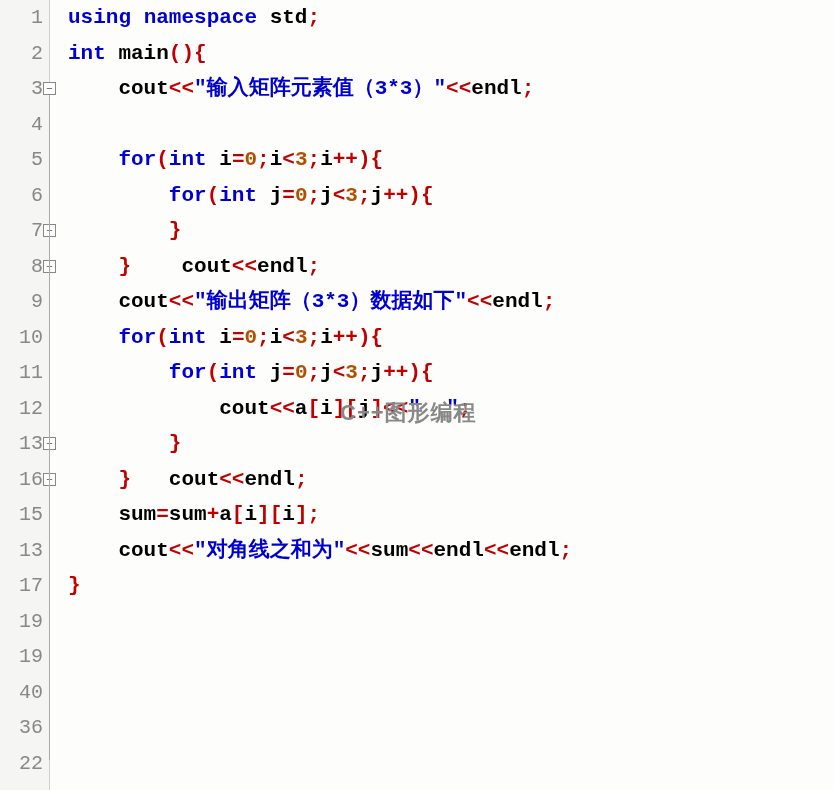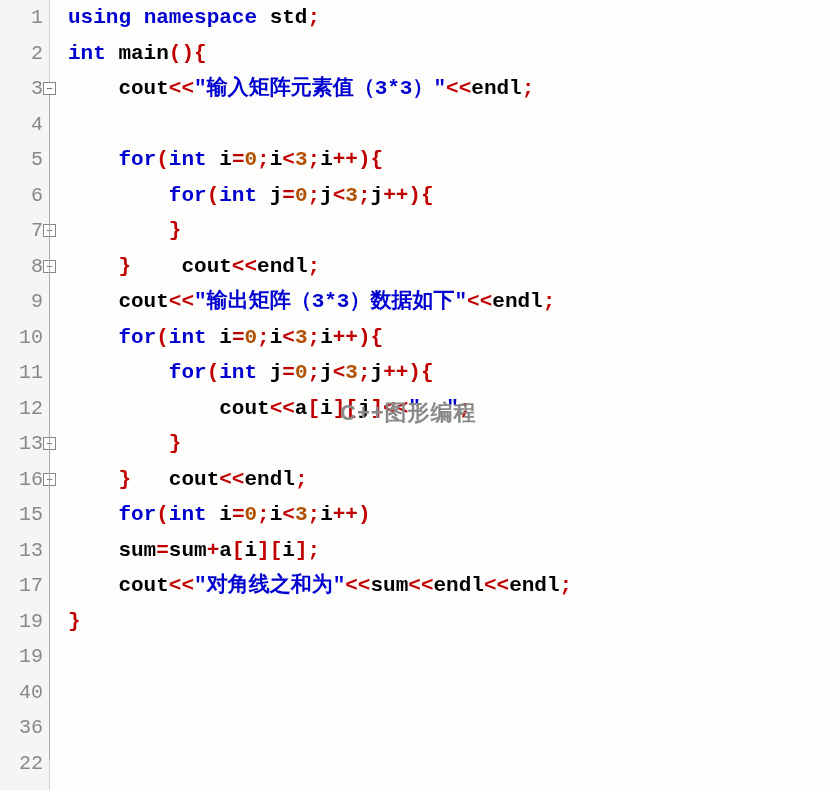--- a/index.html
+++ b/index.html
@@ -119,18 +119,17 @@
     <div class="code-line"><span>    </span><span class="kw">for</span><span class="op">(</span><span class="kw">int</span><span> i</span><span class="op">=</span><span class="num">0</span><span class="op">;</span><span>i</span><span class="op">&lt;</span><span class="num">3</span><span class="op">;</span><span>i</span><span class="op">++){</span></div>
     <div class="code-line"><span>        </span><span class="kw">for</span><span class="op">(</span><span class="kw">int</span><span> j</span><span class="op">=</span><span class="num">0</span><span class="op">;</span><span>j</span><span class="op">&lt;</span><span class="num">3</span><span class="op">;</span><span>j</span><span class="op">++){</span></div>
     <div class="code-line"><span>        </span><span class="op">}</span></div>
     <div class="code-line"><span>    </span><span class="op">}</span><span>    cout</span><span class="op">&lt;&lt;</span><span>endl</span><span class="op">;</span></div>
     <div class="code-line"><span>    cout</span><span class="op">&lt;&lt;</span><span class="str">"输出矩阵（3*3）数据如下"</span><span class="op">&lt;&lt;</span><span>endl</span><span class="op">;</span></div>
     <div class="code-line"><span>    </span><span class="kw">for</span><span class="op">(</span><span class="kw">int</span><span> i</span><span class="op">=</span><span class="num">0</span><span class="op">;</span><span>i</span><span class="op">&lt;</span><span class="num">3</span><span class="op">;</span><span>i</span><span class="op">++){</span></div>
     <div class="code-line"><span>        </span><span class="kw">for</span><span class="op">(</span><span class="kw">int</span><span> j</span><span class="op">=</span><span class="num">0</span><span class="op">;</span><span>j</span><span class="op">&lt;</span><span class="num">3</span><span class="op">;</span><span>j</span><span class="op">++){</span></div>
     <div class="code-line"><span>            cout</span><span class="op">&lt;&lt;</span><span>a</span><span class="op">[</span><span>i</span><span class="op">][</span><span>j</span><span class="op">]&lt;&lt;</span><span class="str">"  "</span><span class="op">;</span></div>
     <div class="code-line"><span>        </span><span class="op">}</span></div>
     <div class="code-line"><span>    </span><span class="op">}</span><span>   cout</span><span class="op">&lt;&lt;</span><span>endl</span><span class="op">;</span></div>
-    <div class="code-line"><span>    </span><span class="kw">for</span><span class="op">(</span><span class="kw">int</span><span> i</span><span class="op">=</span><span class="num">0</span><span class="op">;</span><span>i</span><span class="op">&lt;</span><span class="num">3</span><span class="op">;</span><span>i</span><span class="op">++)</span></div>
     <div class="code-line"><span>    sum</span><span class="op">=</span><span>sum</span><span class="op">+</span><span>a</span><span class="op">[</span><span>i</span><span class="op">][</span><span>i</span><span class="op">];</span></div>
     <div class="code-line"><span>    cout</span><span class="op">&lt;&lt;</span><span class="str">"对角线之和为"</span><span class="op">&lt;&lt;</span><span>sum</span><span class="op">&lt;&lt;</span><span>endl</span><span class="op">&lt;&lt;</span><span>endl</span><span class="op">;</span></div>
     <div class="code-line"><span class="op">}</span></div>
   </div>
 <div class="watermark">C++图形编程</div>
 
 </body></html>

